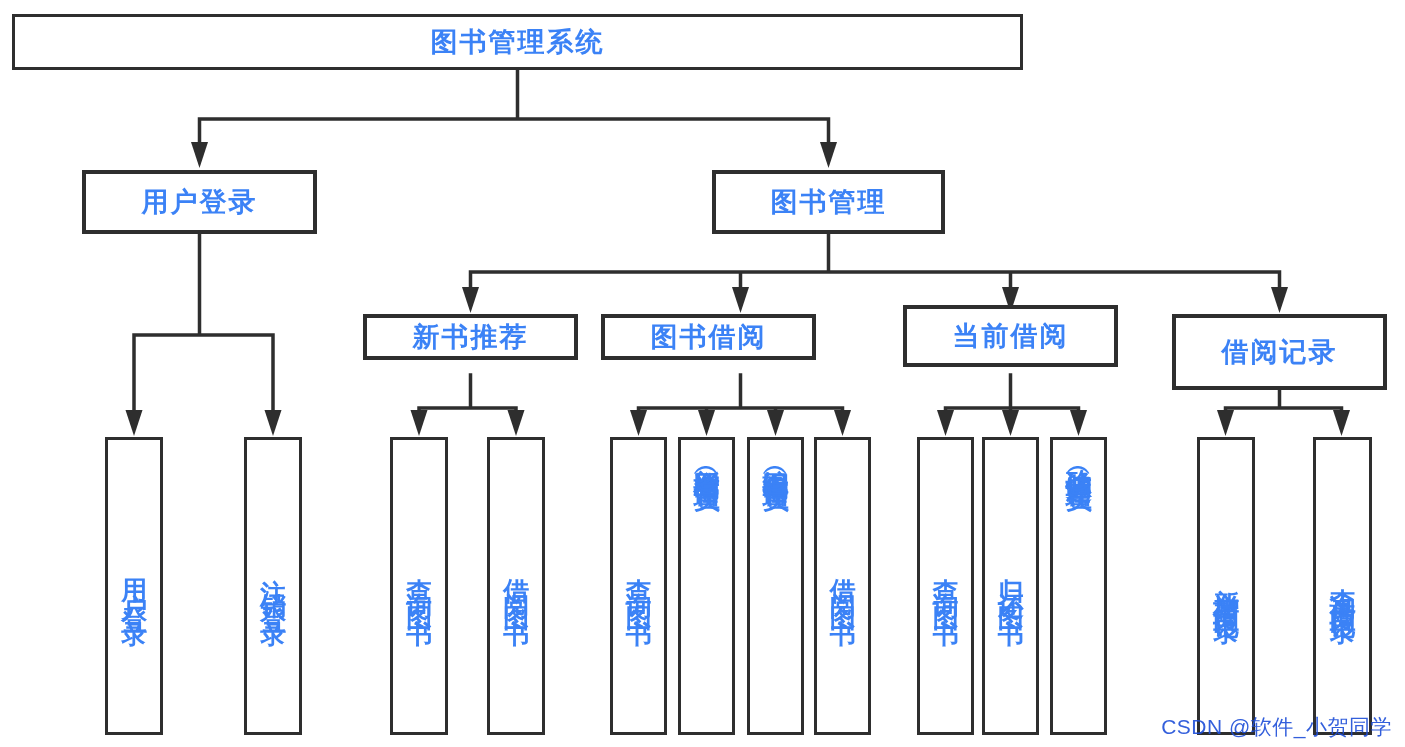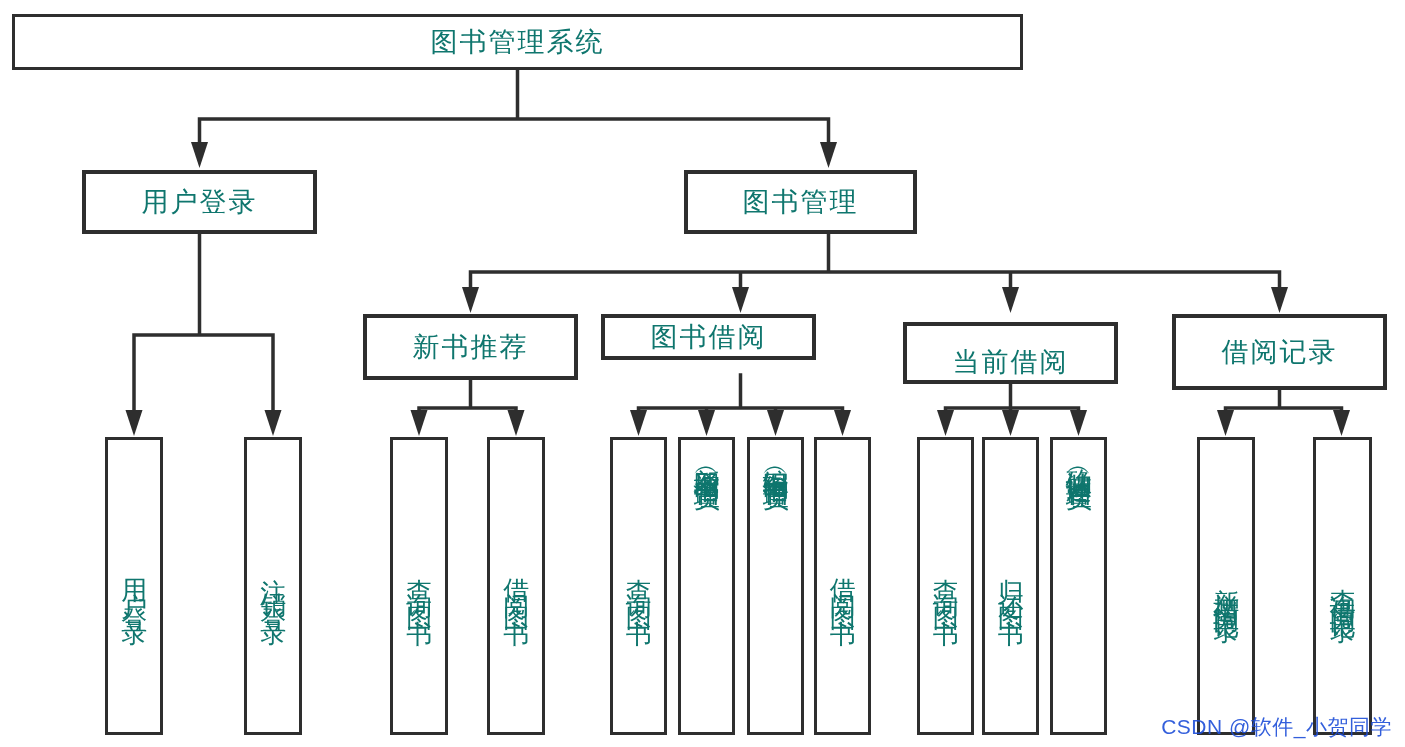--- a/index.html
+++ b/index.html
@@ -4,21 +4,22 @@
 <style>
   html, body { margin:0; padding:0; background:#ffffff; }
   .canvas {
     position:relative; width:1405px; height:747px; background:#ffffff;
     font-family:"Liberation Sans", sans-serif; color:#333333; overflow:hidden;
   }
   svg.connectors { position:absolute; left:0; top:0; width:1405px; height:747px; }
   .node {
     position:absolute; box-sizing:border-box; background:#ffffff;
     border:4px solid #2e2e2e; display:flex; align-items:center; justify-content:center;
-    color:#0f766e;
+    color:#3b82f6;
+    font-weight:bold;
   }
   .root  { border-width:3px; font-size:27px; letter-spacing:2px; }
   .hnode { font-size:27px; letter-spacing:2px; }
   .vnode { border-width:3px; }
   .vnode span {
     writing-mode:vertical-rl; text-orientation:mixed;
     font-size:26px; line-height:1.05;
   }
   .v-short span { letter-spacing:14px; }
   .v-med   span { letter-spacing:6px; }
@@ -66,31 +67,31 @@
     </g>
   </svg>
 
   <div class="node root" style="left:12px; top:14px; width:1011px; height:56px;">
     <span>图书管理系统</span>
   </div>
 
   <div class="node hnode" style="left:82px; top:170px; width:235px; height:64px;">
     <span>用户登录</span>
   </div>
-  <div class="node hnode" style="left:684px; top:170px; width:233px; height:64px;">
+  <div class="node hnode" style="left:712px; top:170px; width:233px; height:64px;">
     <span>图书管理</span>
   </div>
 
-  <div class="node hnode" style="left:363px; top:314px; width:215px; height:66px;">
+  <div class="node hnode" style="left:363px; top:314px; width:215px; height:46px;">
     <span>新书推荐</span>
   </div>
   <div class="node hnode" style="left:601px; top:314px; width:215px; height:46px;">
     <span>图书借阅</span>
   </div>
-  <div class="node hnode" style="left:903px; top:322px; width:215px; height:62px;align-items:flex-end;">
+  <div class="node hnode" style="left:903px; top:305px; width:215px; height:62px;">
     <span>当前借阅</span>
   </div>
   <div class="node hnode" style="left:1172px; top:314px; width:215px; height:76px;">
     <span>借阅记录</span>
   </div>
 
   <div class="node vnode v-short" style="left:105px; top:437px; width:58px; height:298px;">
     <span>用户登录</span>
   </div>
   <div class="node vnode v-short" style="left:244px; top:437px; width:58px; height:298px;">

